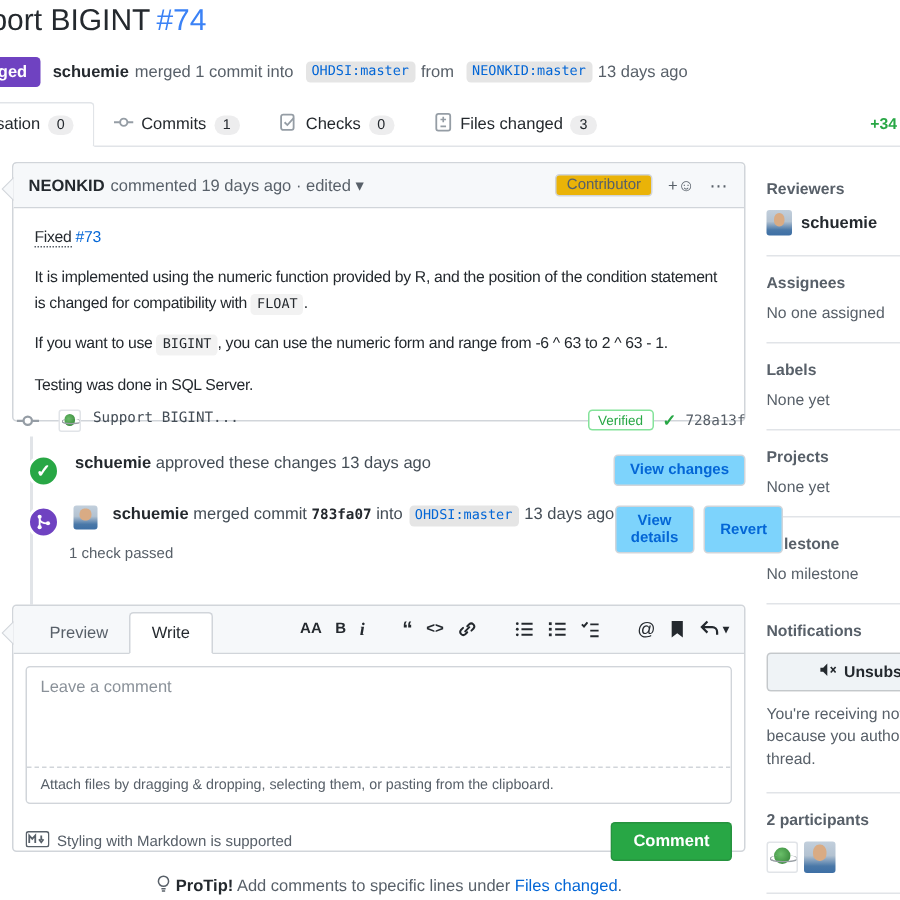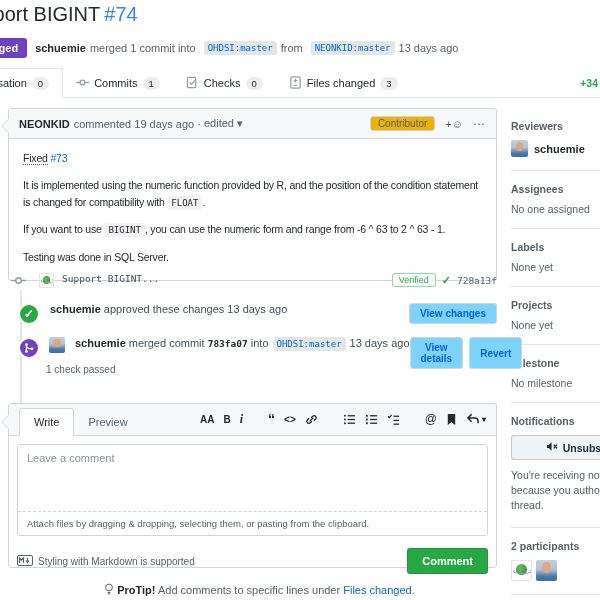--- a/index.html
+++ b/index.html
@@ -225,22 +225,22 @@
   <span class="row-btns">
     <button class="btn">View details</button>
     <button class="btn">Revert</button>
   </span>
 </div>
 <div class="check-note">1 check passed</div>
 
 <div class="form-card">
   <div class="form-header">
     <span class="caret2"></span>
+    <div class="wtab">Preview</div>
     <div class="wtab active">Write</div>
-    <div class="wtab">Preview</div>
     <div class="toolbar">
       <span class="ticon">AA</span>
       <span class="ticon">B</span>
       <span class="ticon it">i</span>
       <span class="grp"></span>
       <span class="ticon" style="font-size:14px">“</span>
       <span class="ticon">&lt;&gt;</span>
       <span class="ticon">
           <svg width="13" height="13" viewBox="0 0 14 14">
             <path d="M5.5 8.5l3-3M4 6L2.5 7.5a2.2 2.2 0 003.1 3.1L7 9.2M10 8l1.5-1.5a2.2 2.2 0 00-3.1-3.1L7 4.8" fill="none" stroke="currentColor" stroke-width="1.4" stroke-linecap="round"></path>

